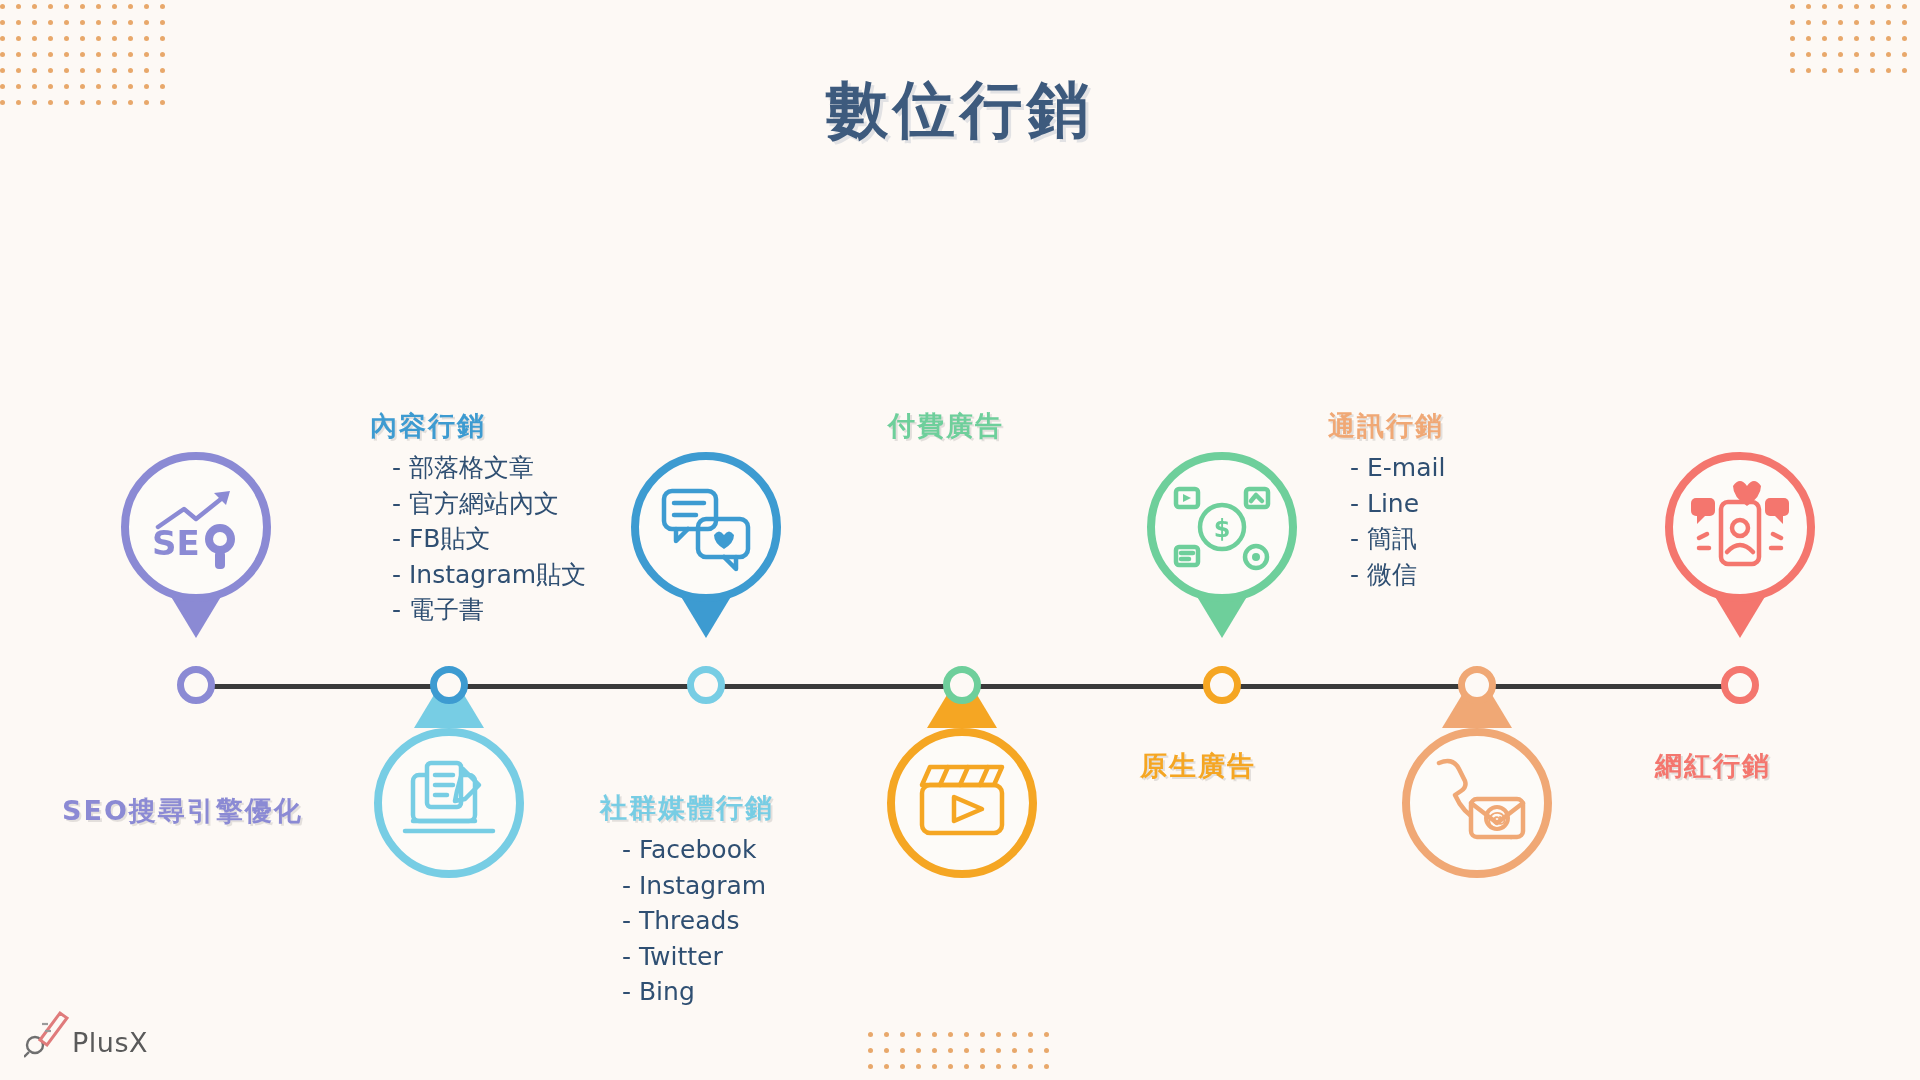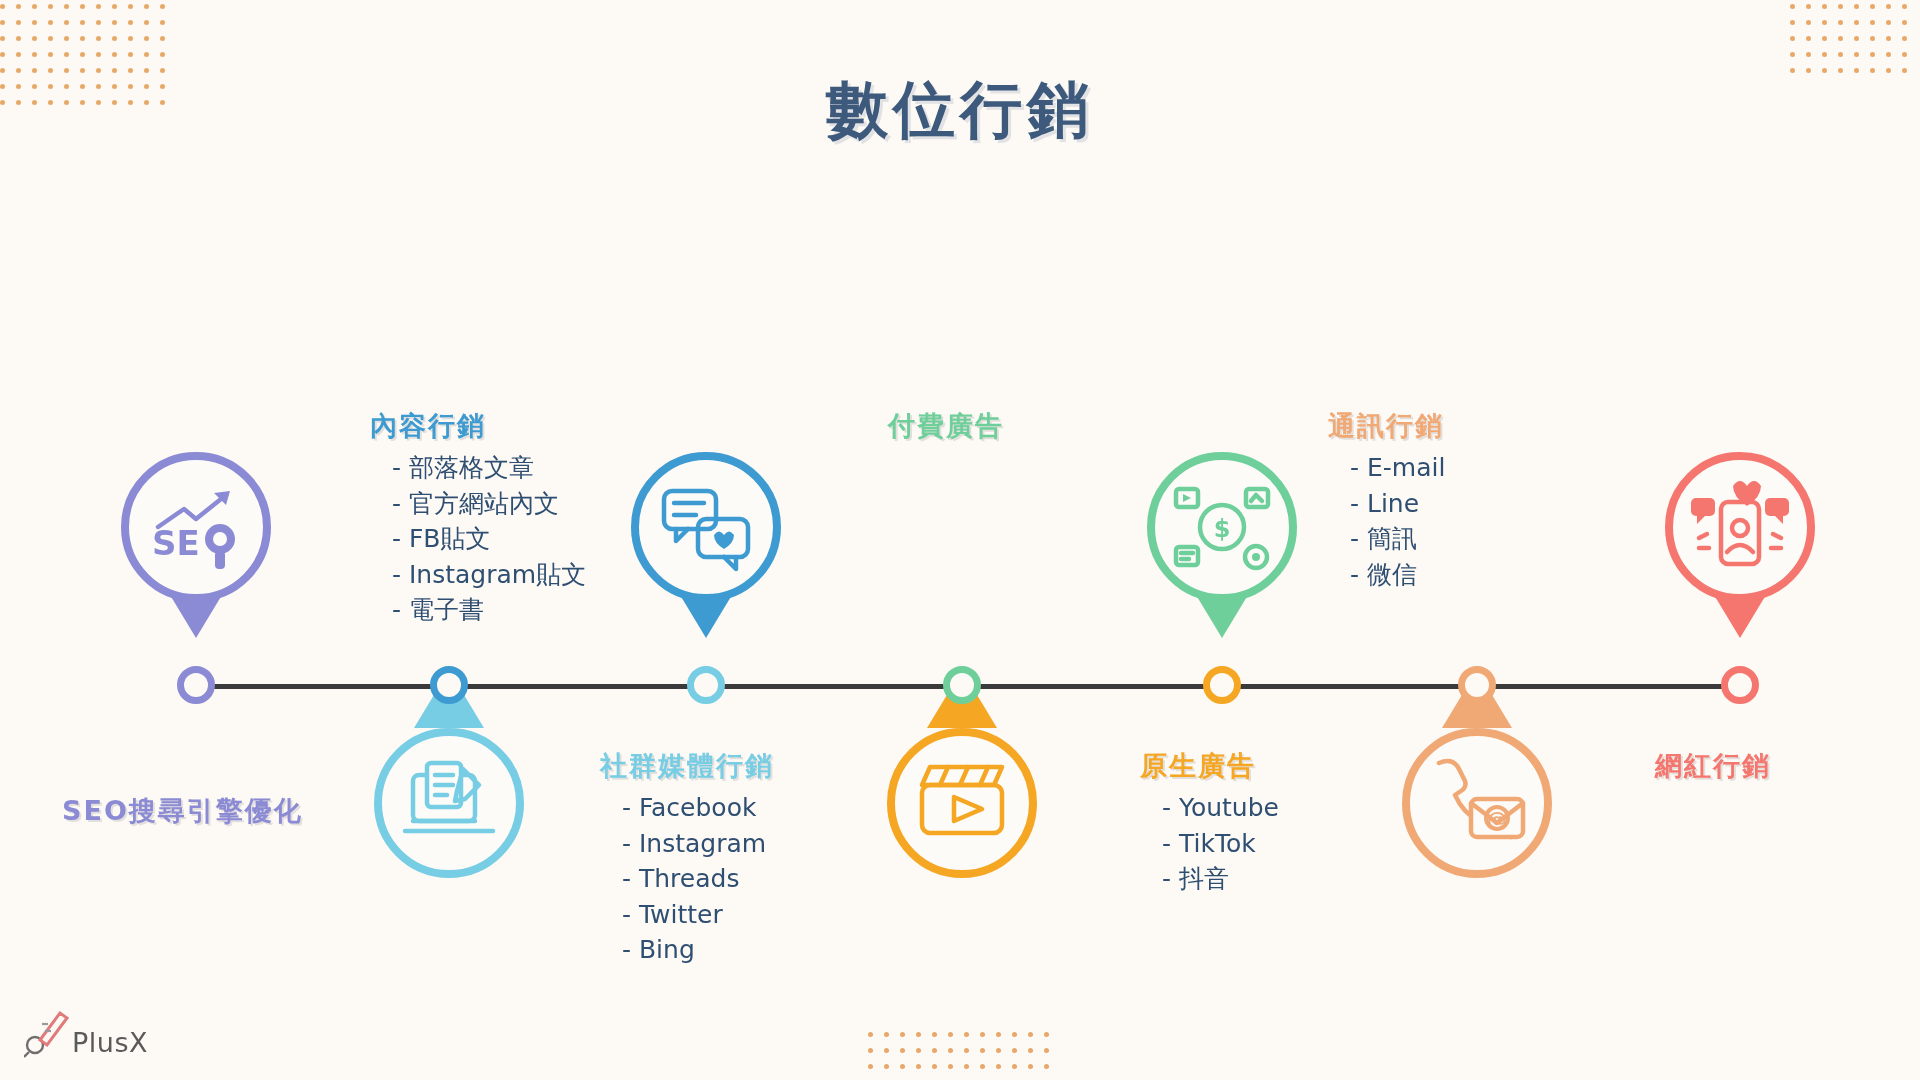--- a/index.html
+++ b/index.html
@@ -399,39 +399,34 @@
         <h3 style="color: rgb(61, 155, 209);">內容行銷</h3>
         <ul style="color: rgb(47, 79, 114);">
           <li>部落格文章</li>
           <li>官方網站內文</li>
           <li>FB貼文</li>
           <li>Instagram貼文</li>
           <li>電子書</li>
         </ul>
       </div>
       <div class="block" style="left: 600px; top: 748px;">
-        <h3 style="color: rgb(119, 205, 228);">社群媒體行銷</h3>
+        <h3 style="color: rgb(119, 205, 228); margin-top: 42px;">社群媒體行銷</h3>
         <ul style="color: rgb(47, 79, 114);">
           <li>Facebook</li>
           <li>Instagram</li>
           <li>Threads</li>
           <li>Twitter</li>
           <li>Bing</li>
         </ul>
       </div>
       <div class="block" style="left: 888px; top: 408px;">
         <h3 style="color: rgb(110, 207, 155);">付費廣告</h3>
       </div>
       <div class="block" style="left: 1140px; top: 748px;">
         <h3 style="color: rgb(245, 166, 35);">原生廣告</h3>
-        <ul style="color: rgb(47, 79, 114);">
-          <li>Youtube</li>
-          <li>TikTok</li>
-          <li>抖音</li>
-        </ul>
       </div>
       <div class="block" style="left: 1328px; top: 408px;">
         <h3 style="color: rgb(240, 168, 117);">通訊行銷</h3>
         <ul style="color: rgb(47, 79, 114);">
           <li>E-mail</li>
           <li>Line</li>
           <li>簡訊</li>
           <li>微信</li>
         </ul>
       </div>

